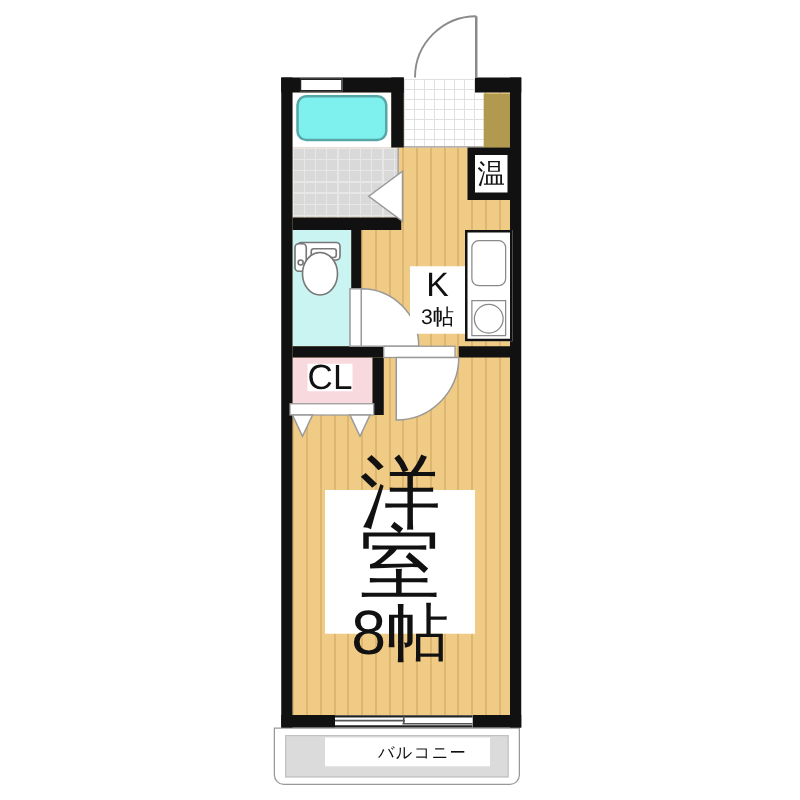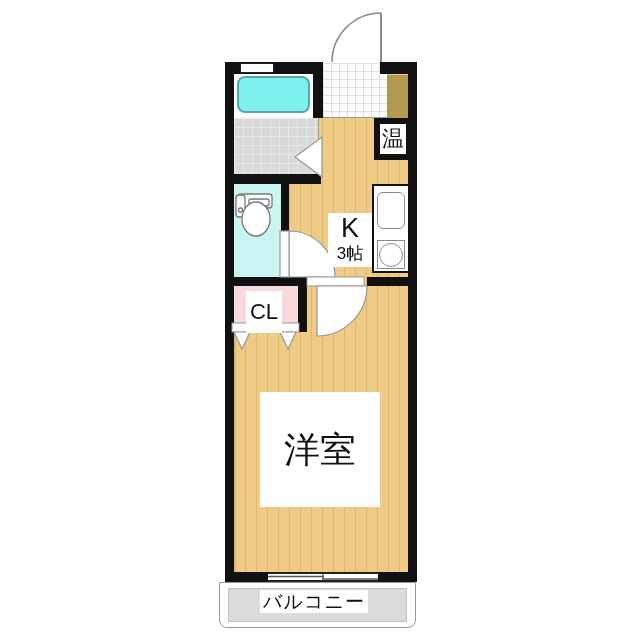--- a/index.html
+++ b/index.html
@@ -56,29 +56,29 @@
   .counter{left:372px;top:184px;width:38px;height:89px;background:#fff;border:2px solid var(--wall);}
   .sink{left:377px;top:192px;width:28px;height:37px;border:1.5px solid #8a8a8a;border-radius:6px;background:#fff;}
   .burner{left:377px;top:240px;width:28px;height:29px;border:1.5px solid #8a8a8a;background:#fff;display:flex;align-items:center;justify-content:center;}
   .burner-circle{width:22px;height:22px;border:1.5px solid #8a8a8a;border-radius:50%;}
   
   .lbl{position:absolute;background:#fff;display:flex;flex-direction:column;align-items:center;justify-content:center;text-align:center;color:#111;}
   .k-label{left:328px;top:213px;width:44px;height:54px;}
   .k-label .l1{font-size:27px;line-height:28px;}
   .k-label .l2{font-size:17px;line-height:24px;}
   .room-label{left:260px;top:392px;width:120px;height:115px;}
-  .room-label .l1{font-size:36px;line-height:57px;}
+  .room-label .l1{font-size:65px;line-height:57px;}
   .room-label .l2{font-size:50px;line-height:55px;}
-  .cl-label{left:246px;top:291px;width:36px;height:42px;font-size:22px;line-height:26px;}
+  .cl-label{left:246px;top:291px;width:36px;height:22px;font-size:28px;line-height:26px;}
   .balcony-outer{
     left:219px;top:582px;width:197px;height:46px;background:#fff;
     border:1.5px solid #999;border-radius:0 0 8px 8px;
   }
   .balcony-inner{left:228px;top:588px;width:179px;height:34px;background:var(--balcony);border:1px solid #c2c2c2;}
-  .balcony-label{left:260px;top:590px;width:108px;height:23px;font-size:19px;line-height:23px;letter-spacing:1px;}
+  .balcony-label{left:260px;top:590px;width:108px;height:23px;font-size:13px;line-height:23px;letter-spacing:1px;padding-left:24px;}
   svg{position:absolute;left:0;top:0;pointer-events:none;}
 </style>
 </head>
 <body>
 
 <div class="abs floor-main"></div>
 
 <div class="abs genkan"></div>
 <div class="abs shoe"></div>
 
@@ -160,15 +160,16 @@
     <line x1="323" y1="573" x2="323" y2="579" stroke="#555" stroke-width="1.3"></line>
   </g>
 </svg>
 
 <div class="lbl k-label">
   <div class="l1">K</div>
   <div class="l2">3帖</div>
 </div>
 <div class="lbl room-label">
   <div class="l1">洋室</div>
+  <div class="l2">8帖</div>
 </div>
 <div class="lbl cl-label">CL</div>
 <div class="lbl balcony-label">バルコニー</div>
 
 </body></html>

